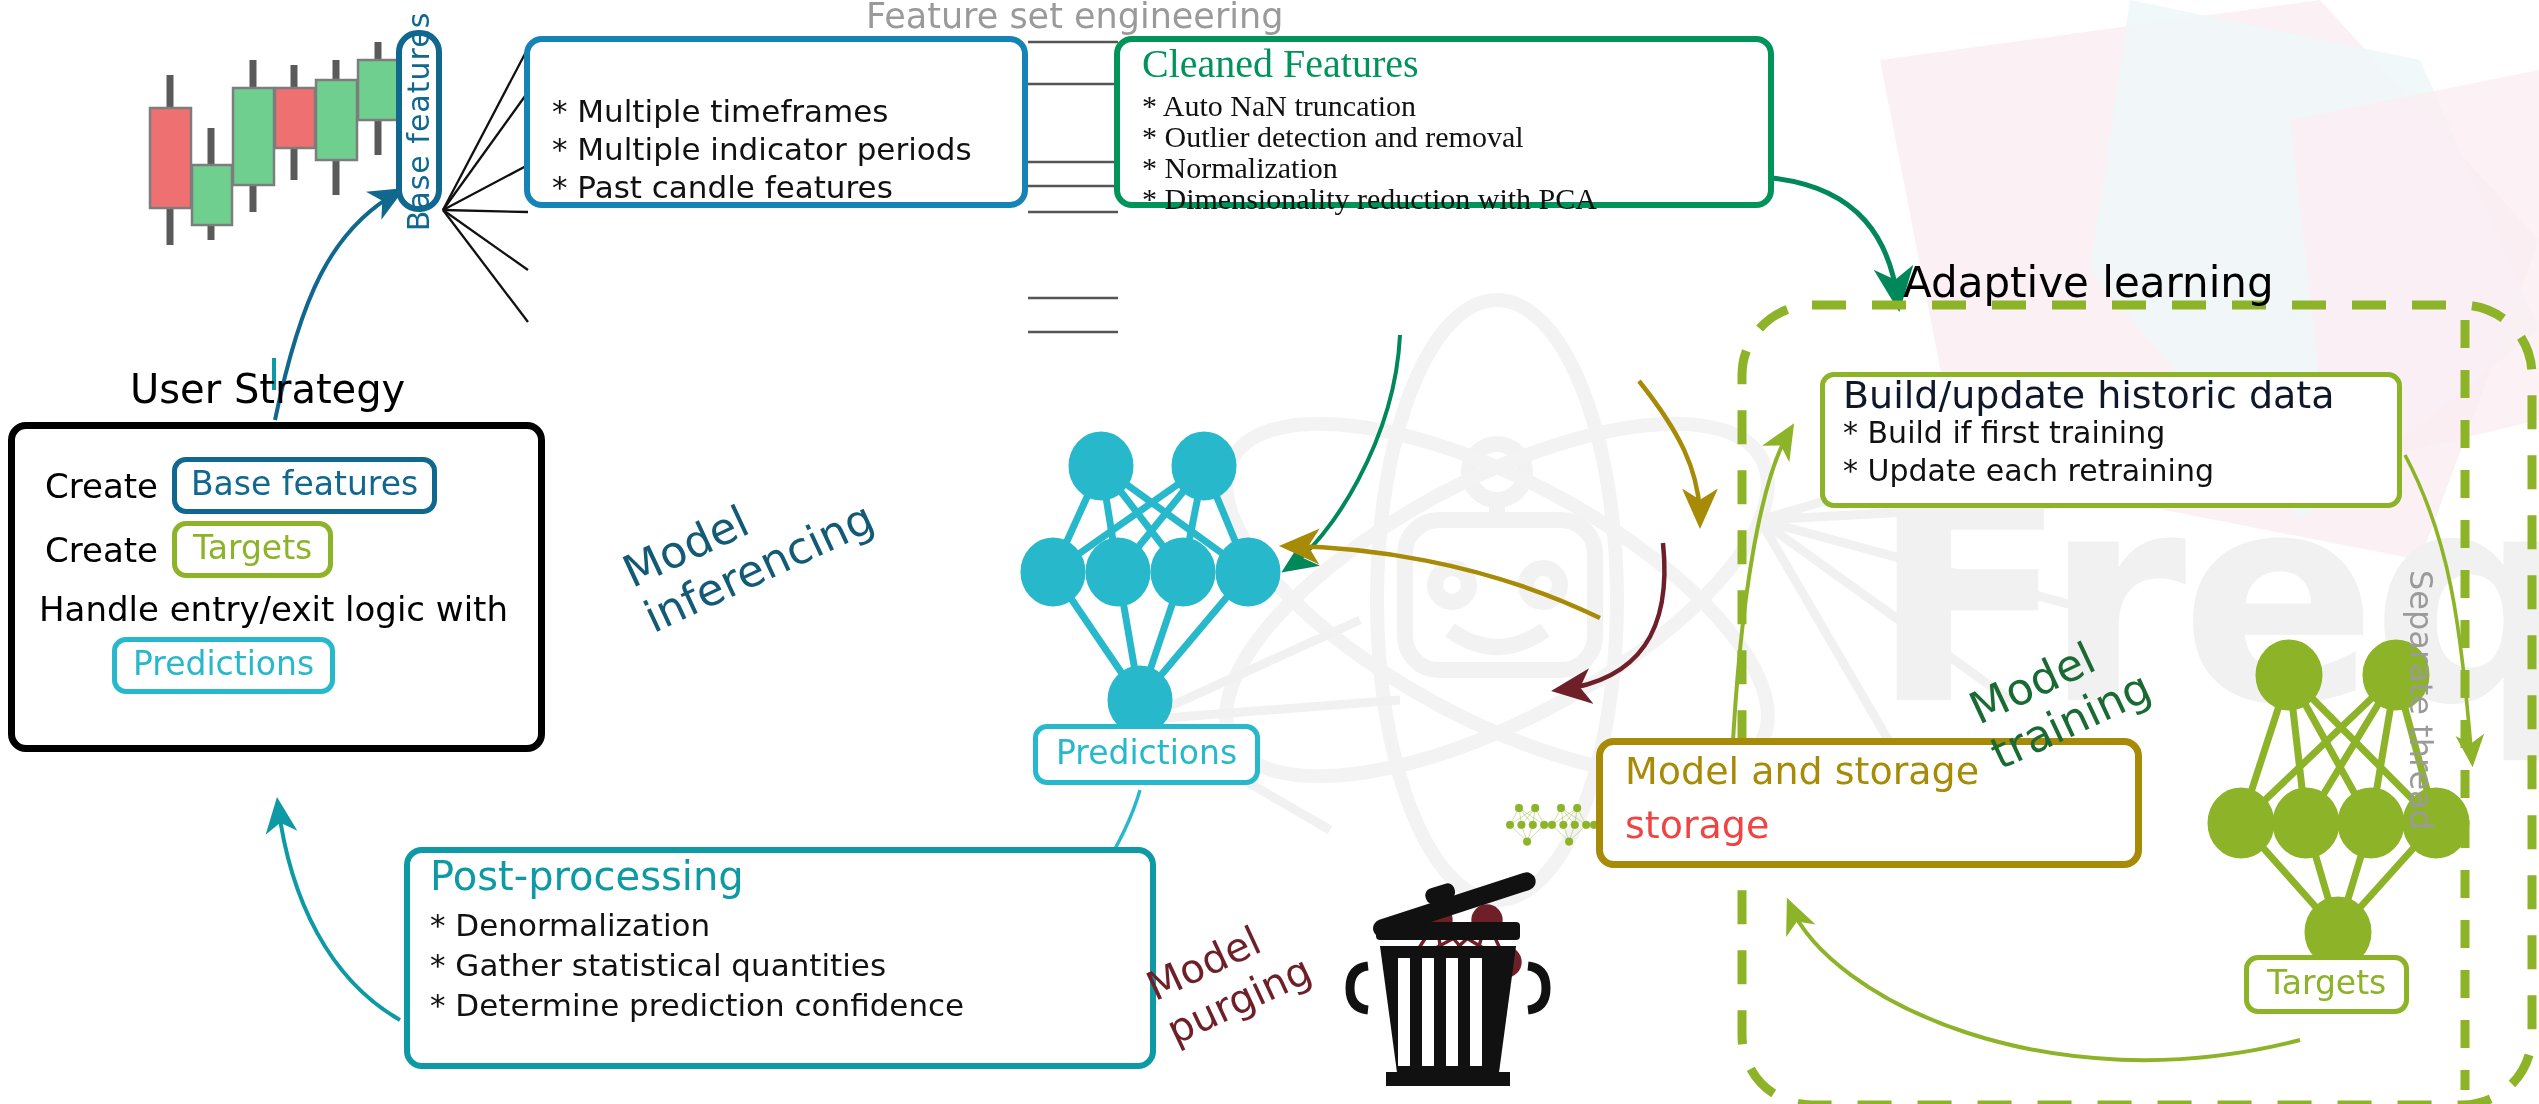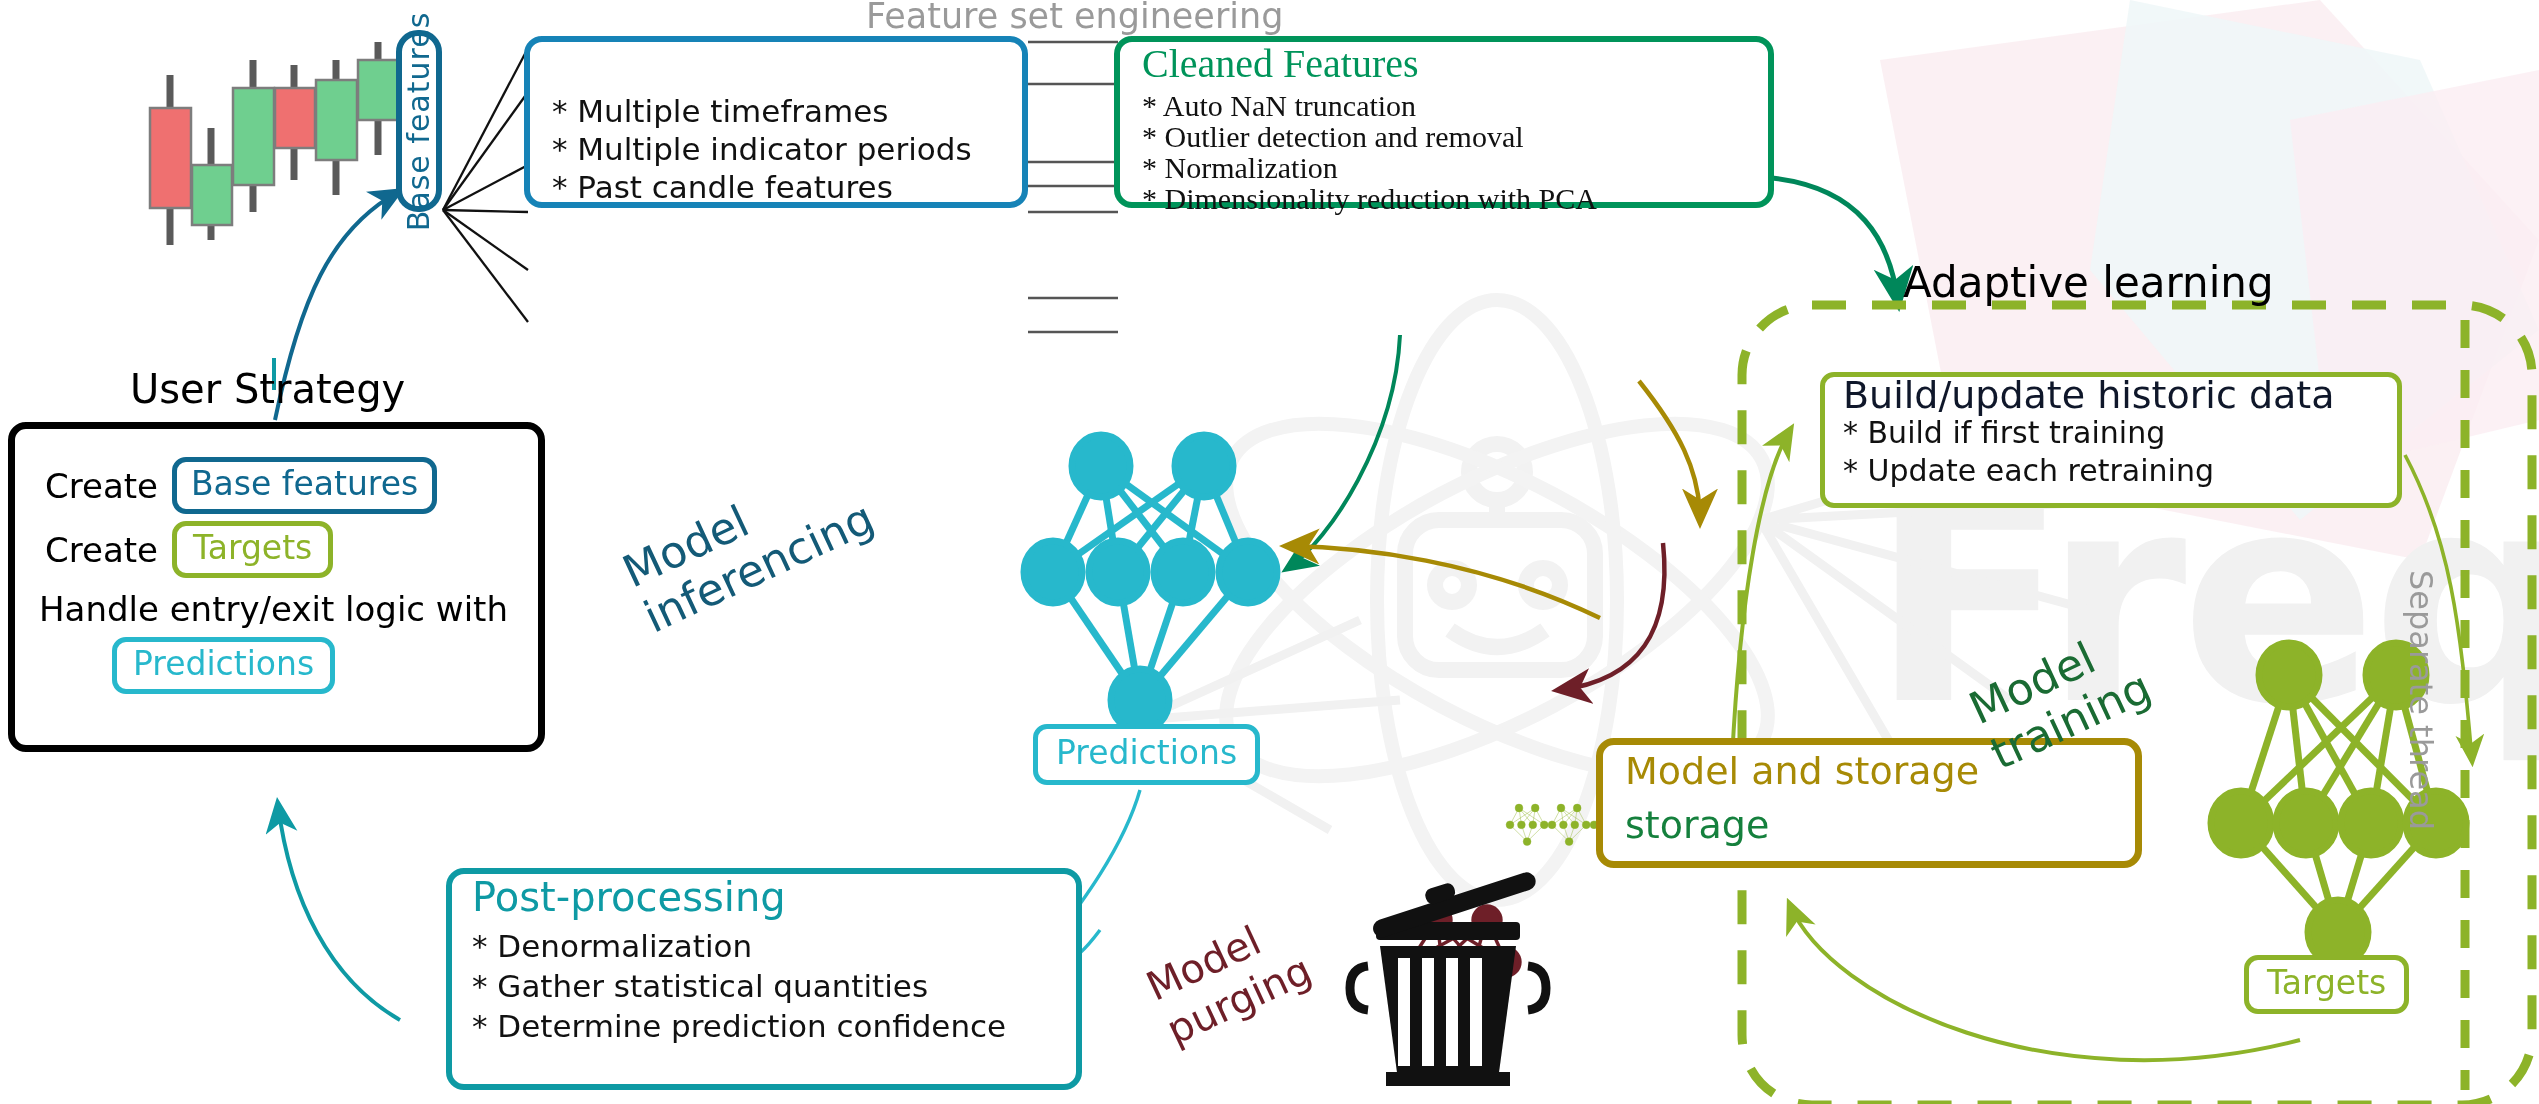--- a/index.html
+++ b/index.html
@@ -407,37 +407,37 @@
 
   <div class="plain" style="left:625px;top:495px;transform:rotate(-25deg);font-size:44px;color:#135a77;line-height:50px;">
     <div>Model</div>
     <div>inferencing</div>
   </div>
 
   <span class="pill" style="left:1033px;top:724px;padding:4px 18px 8px 18px;border-color:#27b8cc;border-width:5px;">
     <span style="font-size:33px;color:#27b8cc;">Predictions</span>
   </span>
 
-  <div class="box rbox" style="left:404px;top:868px;width:636px;height:222px;border-color:#0e9aa4;border-width:6px;margin-left:42px;">
+  <div class="box rbox" style="left:404px;top:847px;width:752px;height:222px;border-color:#0e9aa4;border-width:6px;">
     <div class="title" style="position:absolute;left:20px;top:0px;font-size:40px;color:#0e9aa4;">Post-processing</div>
     <div class="bullets" style="position:absolute;left:20px;top:52px;font-size:31px;line-height:40px;">
       <div>* Denormalization</div>
       <div>* Gather statistical quantities</div>
       <div>* Determine prediction confidence</div>
     </div>
   </div>
 
   <div class="plain" style="left:1152px;top:930px;transform:rotate(-25deg);font-size:40px;color:#6e1f28;line-height:48px;">
     <div>Model</div>
     <div>purging</div>
   </div>
 
   <div class="box rbox" style="left:1596px;top:738px;width:546px;height:130px;border-color:#a78a05;border-width:7px;">
     <div style="position:absolute;left:22px;top:4px;font-size:38px;color:#a78a05;">Model and storage</div>
-    <div style="position:absolute;left:22px;top:58px;font-size:38px;color:#15803d;">storage</div>
+    <div style="position:absolute;left:22px;top:58px;font-size:38px;color:#ef4444;">storage</div>
   </div>
 
   <div class="plain" style="left:1903px;top:258px;font-size:42px;color:#000;">Adaptive learning</div>
 
   <div class="box rbox" style="left:1820px;top:372px;width:582px;height:136px;border-color:#8db329;border-width:5px;border-radius:14px;">
     <div class="title" style="position:absolute;left:18px;top:-4px;font-size:38px;color:#0f172a;">Build/update historic data</div>
     <div class="bullets" style="position:absolute;left:18px;top:37px;font-size:30px;line-height:38px;">
       <div>* Build if first training</div>
       <div>* Update each retraining</div>
     </div>

